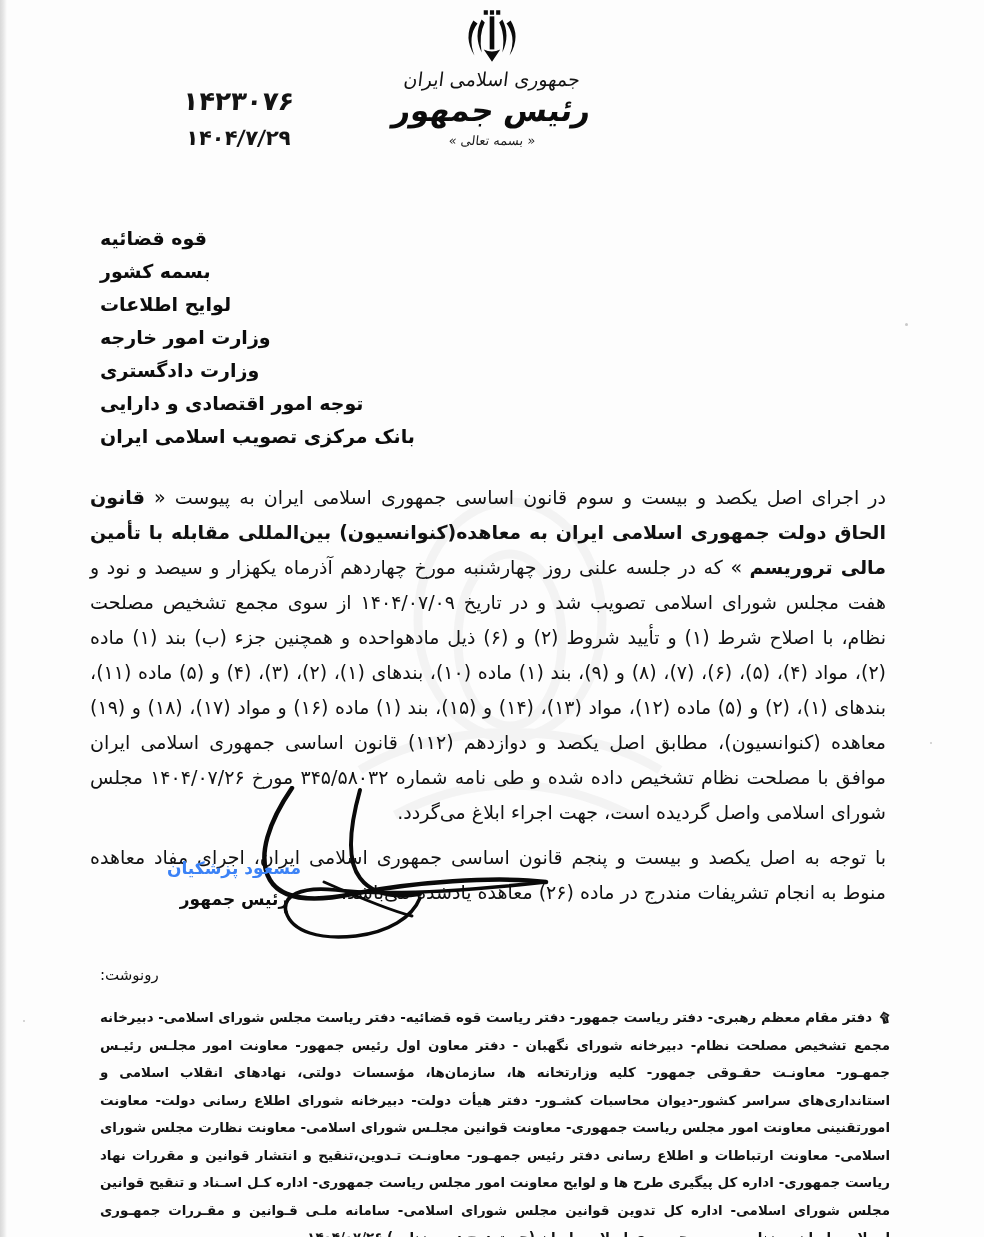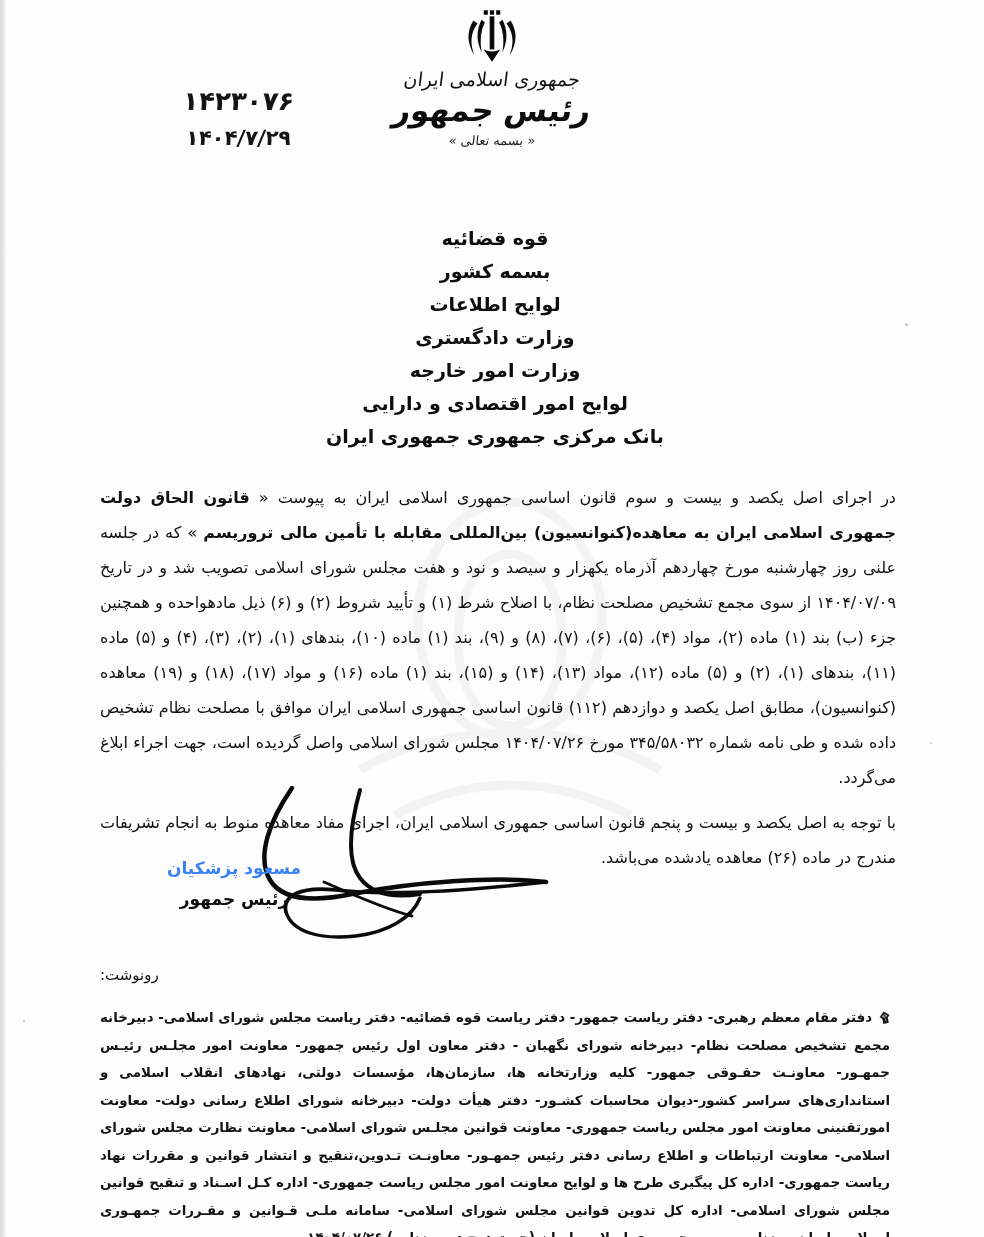--- a/index.html
+++ b/index.html
@@ -105,38 +105,38 @@
     letter-spacing: 2px;
     transform: skewX(-6deg);
   }
 
   
   #recipients {
     position: absolute;
     right: 94px;
     top: 222px;
     width: 790px;
-    text-align: center;
+    text-align: left;
   }
   .recipient-line {
     font-size: 19px;
     font-weight: bold;
     color: #0d0d0d;
     line-height: 33px;
     white-space: nowrap;
   }
 
   
   #body-text {
     position: absolute;
-    right: 88px;
+    right: 98px;
     top: 480px;
     width: 796px;
     text-align: justify;
-    font-size: 16px;
+    font-size: 19px;
     line-height: 35px;
     color: #111111;
     margin-left: 40px;
   }
   #body-text p { margin: 0 0 10px 0; }
   #para-closing { margin-top: 14px; }
   .bold-title { font-weight: bold; }
 
   
   #signature-block {
@@ -242,24 +242,24 @@
 
   <div id="registry">
     <div id="doc-number">۱۴۲۳۰۷۶</div>
     <div id="doc-date">۱۴۰۴/۷/۲۹</div>
   </div>
 
   <div id="recipients">
     <div class="recipient-line">قوه قضائیه</div>
     <div class="recipient-line">بسمه کشور</div>
     <div class="recipient-line">لوایح اطلاعات</div>
+    <div class="recipient-line">وزارت امور خارجه</div>
     <div class="recipient-line">وزارت دادگستری</div>
-    <div class="recipient-line">وزارت امور خارجه</div>
-    <div class="recipient-line">لوایح امور اقتصادی و دارایی</div>
-    <div class="recipient-line">بانک مرکزی جمهوری جمهوری ایران</div>
+    <div class="recipient-line">توجه امور اقتصادی و دارایی</div>
+    <div class="recipient-line">بانک مرکزی تصویب اسلامی ایران</div>
   </div>
 
   <div id="body-text">
     <p><span>در اجرای اصل یکصد و بیست و سوم قانون اساسی جمهوری اسلامی ایران به پیوست « </span><span class="bold-title">قانون الحاق دولت جمهوری اسلامی ایران به معاهده(کنوانسیون) بین‌المللی مقابله با تأمین مالی تروریسم</span><span> » که در جلسه علنی روز چهارشنبه مورخ چهاردهم آذرماه یکهزار و سیصد و نود و هفت مجلس شورای اسلامی تصویب شد و در تاریخ ۱۴۰۴/۰۷/۰۹ از سوی مجمع تشخیص مصلحت نظام، با اصلاح شرط (۱) و تأیید شروط (۲) و (۶) ذیل مادهواحده و همچنین جزء (ب) بند (۱) ماده (۲)، مواد (۴)، (۵)، (۶)، (۷)، (۸) و (۹)، بند (۱) ماده (۱۰)، بندهای (۱)، (۲)، (۳)، (۴) و (۵) ماده (۱۱)، بندهای (۱)، (۲) و (۵) ماده (۱۲)، مواد (۱۳)، (۱۴) و (۱۵)، بند (۱) ماده (۱۶) و مواد (۱۷)، (۱۸) و (۱۹) معاهده (کنوانسیون)، مطابق اصل یکصد و دوازدهم (۱۱۲) قانون اساسی جمهوری اسلامی ایران موافق با مصلحت نظام تشخیص داده شده و طی نامه شماره ۳۴۵/۵۸۰۳۲ مورخ ۱۴۰۴/۰۷/۲۶ مجلس شورای اسلامی واصل گردیده است، جهت اجراء ابلاغ می‌گردد.</span></p>
     <p id="para-closing">با توجه به اصل یکصد و بیست و پنجم قانون اساسی جمهوری اسلامی ایران، اجرای مفاد معاهده منوط به انجام تشریفات مندرج در ماده (۲۶) معاهده یادشده می‌باشد.</p>
   </div>
 
   <svg id="signature-mark" viewBox="0 0 380 160">
     <g fill="none" stroke="#0a0a0a" stroke-linecap="round">
       <path d="M118 2 C96 34 82 70 96 94 C108 114 140 116 178 108 C240 96 320 90 372 96" stroke-width="4.5"></path>

